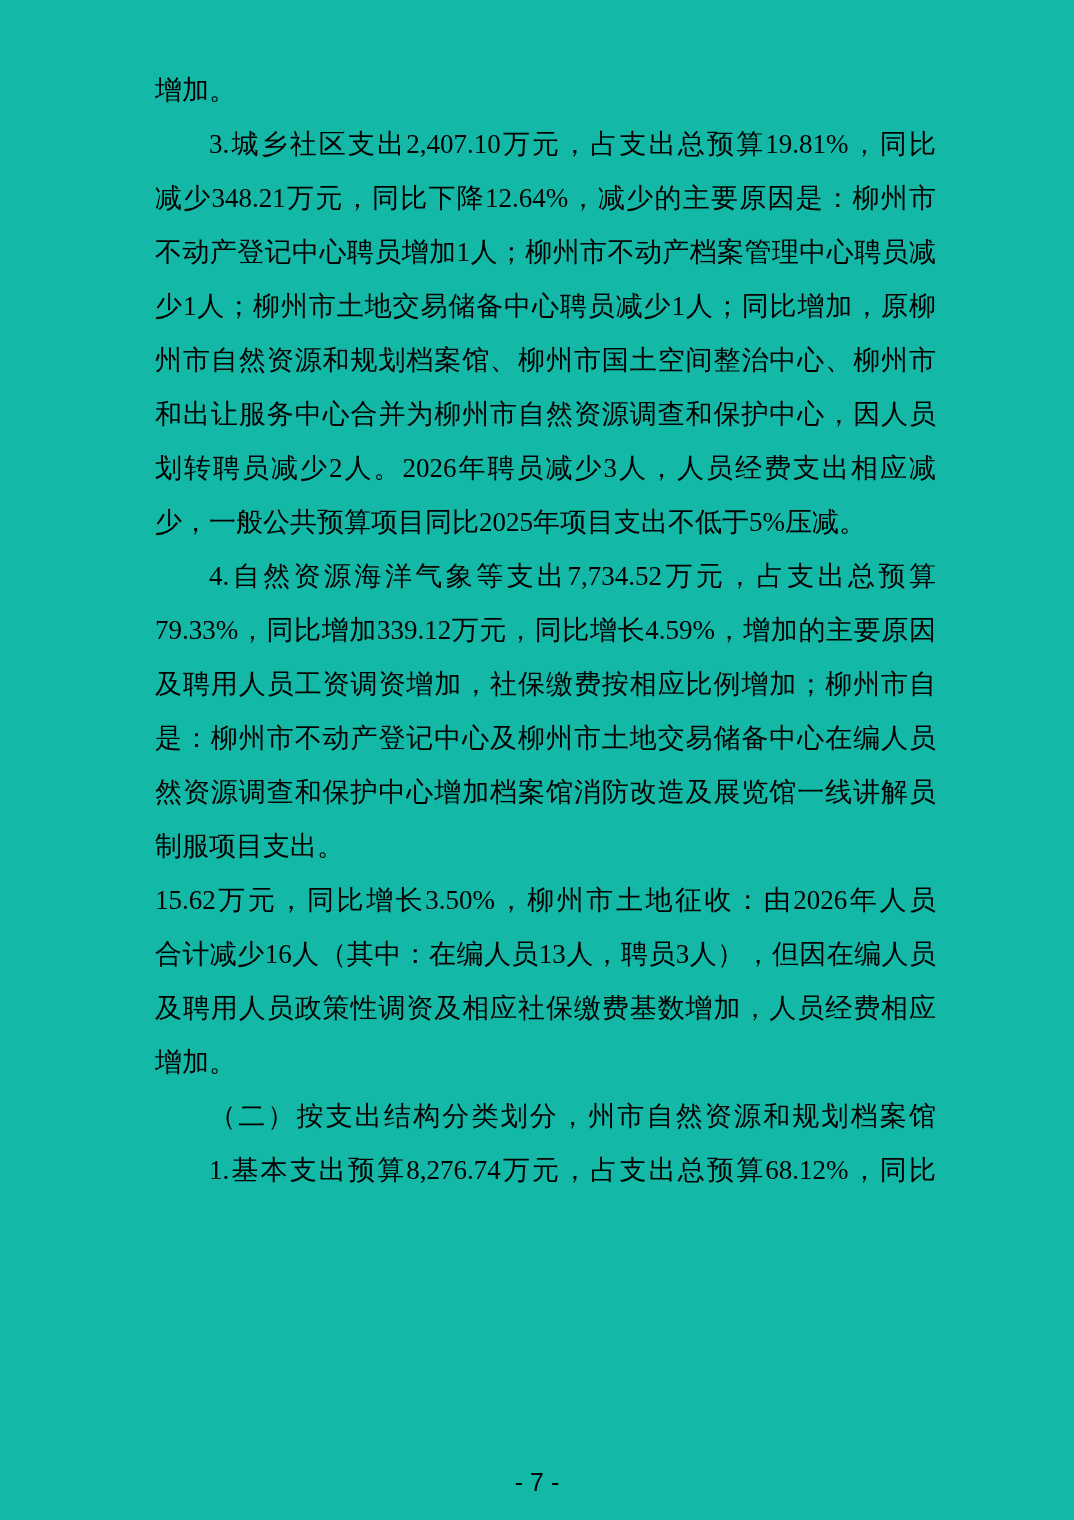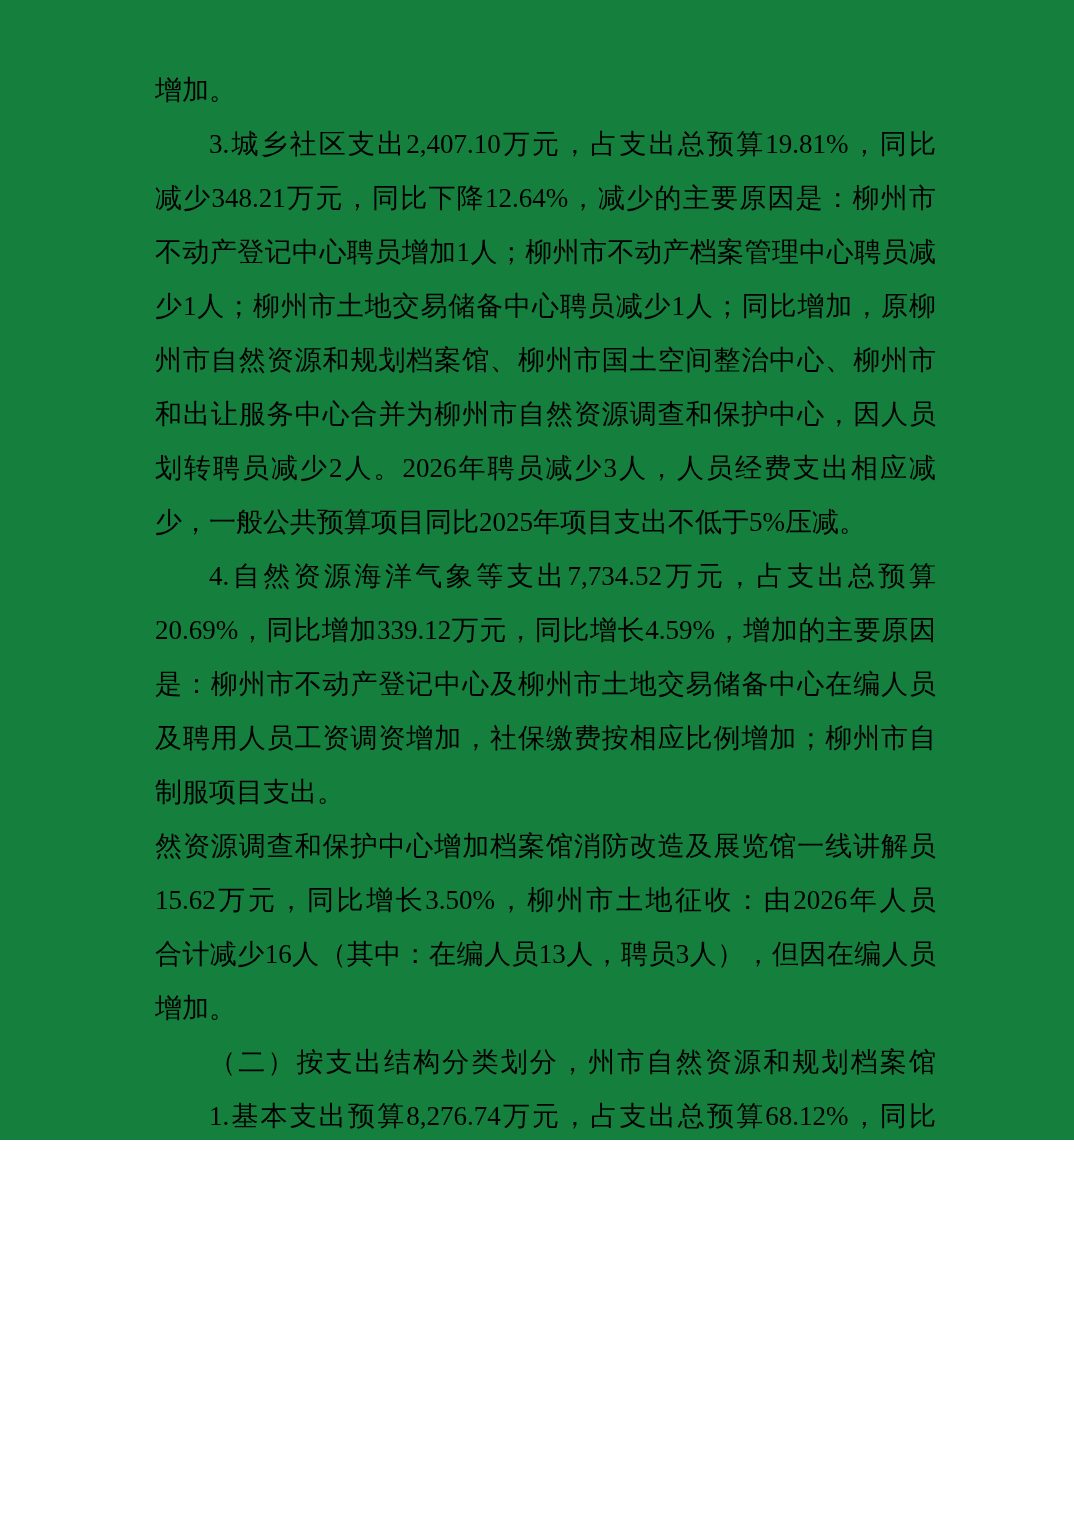--- a/index.html
+++ b/index.html
@@ -3,22 +3,22 @@
 <meta charset="utf-8">
 <style>
   html, body {
     margin: 0;
     padding: 0;
     background: #ffffff;
   }
   .page {
     position: relative;
     width: 1074px;
-    height: 1140px;
-    background: #15803d;
+    height: 1520px;
+    background: #14b8a6;
     overflow: hidden;
     font-family: "Liberation Serif", "DejaVu Serif", serif;
     color: #000000;
   }
   .doc-body {
     position: absolute;
     left: 155px;
     top: 63px;
     width: 781px;
   }
@@ -65,25 +65,26 @@
     <div class="ln end">增加。</div>
     <div class="ln first just">3.城乡社区支出2,407.10万元，占支出总预算19.81%，同比</div>
     <div class="ln just">减少348.21万元，同比下降12.64%，减少的主要原因是：柳州市</div>
     <div class="ln just">不动产登记中心聘员增加1人；柳州市不动产档案管理中心聘员减</div>
     <div class="ln just">少1人；柳州市土地交易储备中心聘员减少1人；同比增加，原柳</div>
     <div class="ln just">州市自然资源和规划档案馆、柳州市国土空间整治中心、柳州市</div>
     <div class="ln just">和出让服务中心合并为柳州市自然资源调查和保护中心，因人员</div>
     <div class="ln just">划转聘员减少2人。2026年聘员减少3人，人员经费支出相应减</div>
     <div class="ln end">少，一般公共预算项目同比2025年项目支出不低于5%压减。</div>
     <div class="ln first just">4.自然资源海洋气象等支出7,734.52万元，占支出总预算</div>
-    <div class="ln just">20.69%，同比增加339.12万元，同比增长4.59%，增加的主要原因</div>
+    <div class="ln just">79.33%，同比增加339.12万元，同比增长4.59%，增加的主要原因</div>
+    <div class="ln just">及聘用人员工资调资增加，社保缴费按相应比例增加；柳州市自</div>
     <div class="ln just">是：柳州市不动产登记中心及柳州市土地交易储备中心在编人员</div>
-    <div class="ln just">及聘用人员工资调资增加，社保缴费按相应比例增加；柳州市自</div>
+    <div class="ln just">然资源调查和保护中心增加档案馆消防改造及展览馆一线讲解员</div>
     <div class="ln end">制服项目支出。</div>
-    <div class="ln just">然资源调查和保护中心增加档案馆消防改造及展览馆一线讲解员</div>
     <div class="ln just">15.62万元，同比增长3.50%，柳州市土地征收：由2026年人员</div>
     <div class="ln just">合计减少16人（其中：在编人员13人，聘员3人），但因在编人员</div>
+    <div class="ln just">及聘用人员政策性调资及相应社保缴费基数增加，人员经费相应</div>
     <div class="ln end">增加。</div>
     <div class="ln first just">（二）按支出结构分类划分，州市自然资源和规划档案馆</div>
     <div class="ln first just">1.基本支出预算8,276.74万元，占支出总预算68.12%，同比</div>
   </div>
   <div class="footer">- 7 -</div>
 </div>
 
 </body></html>

